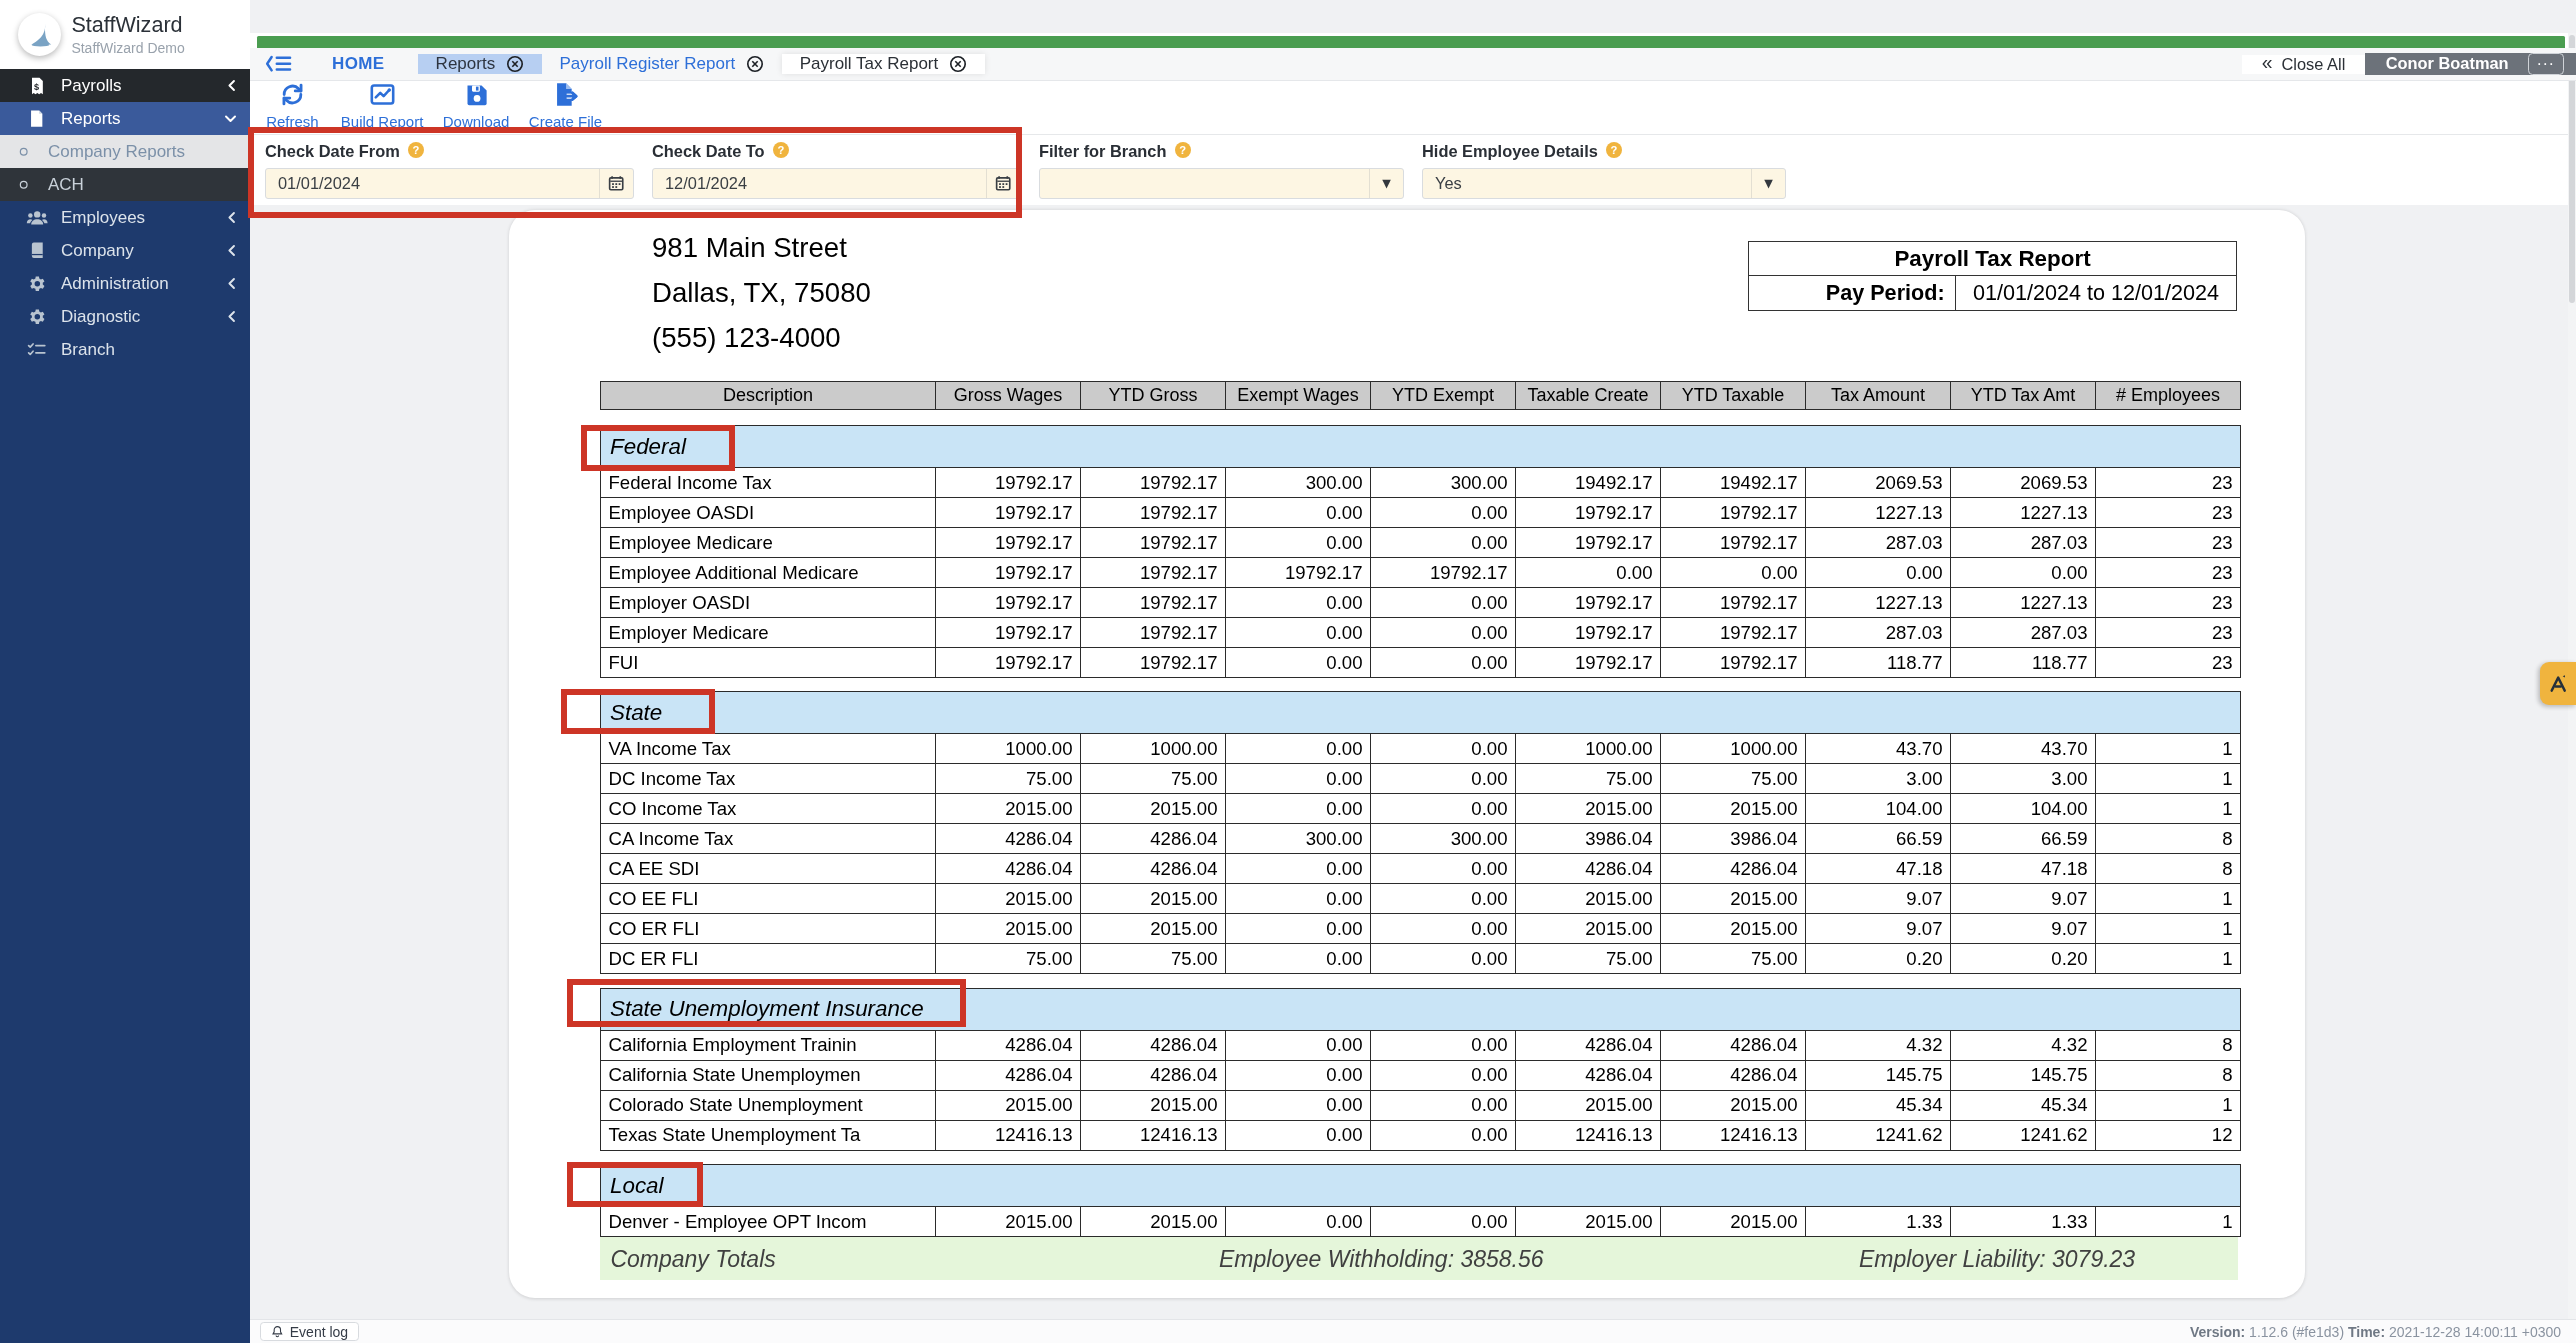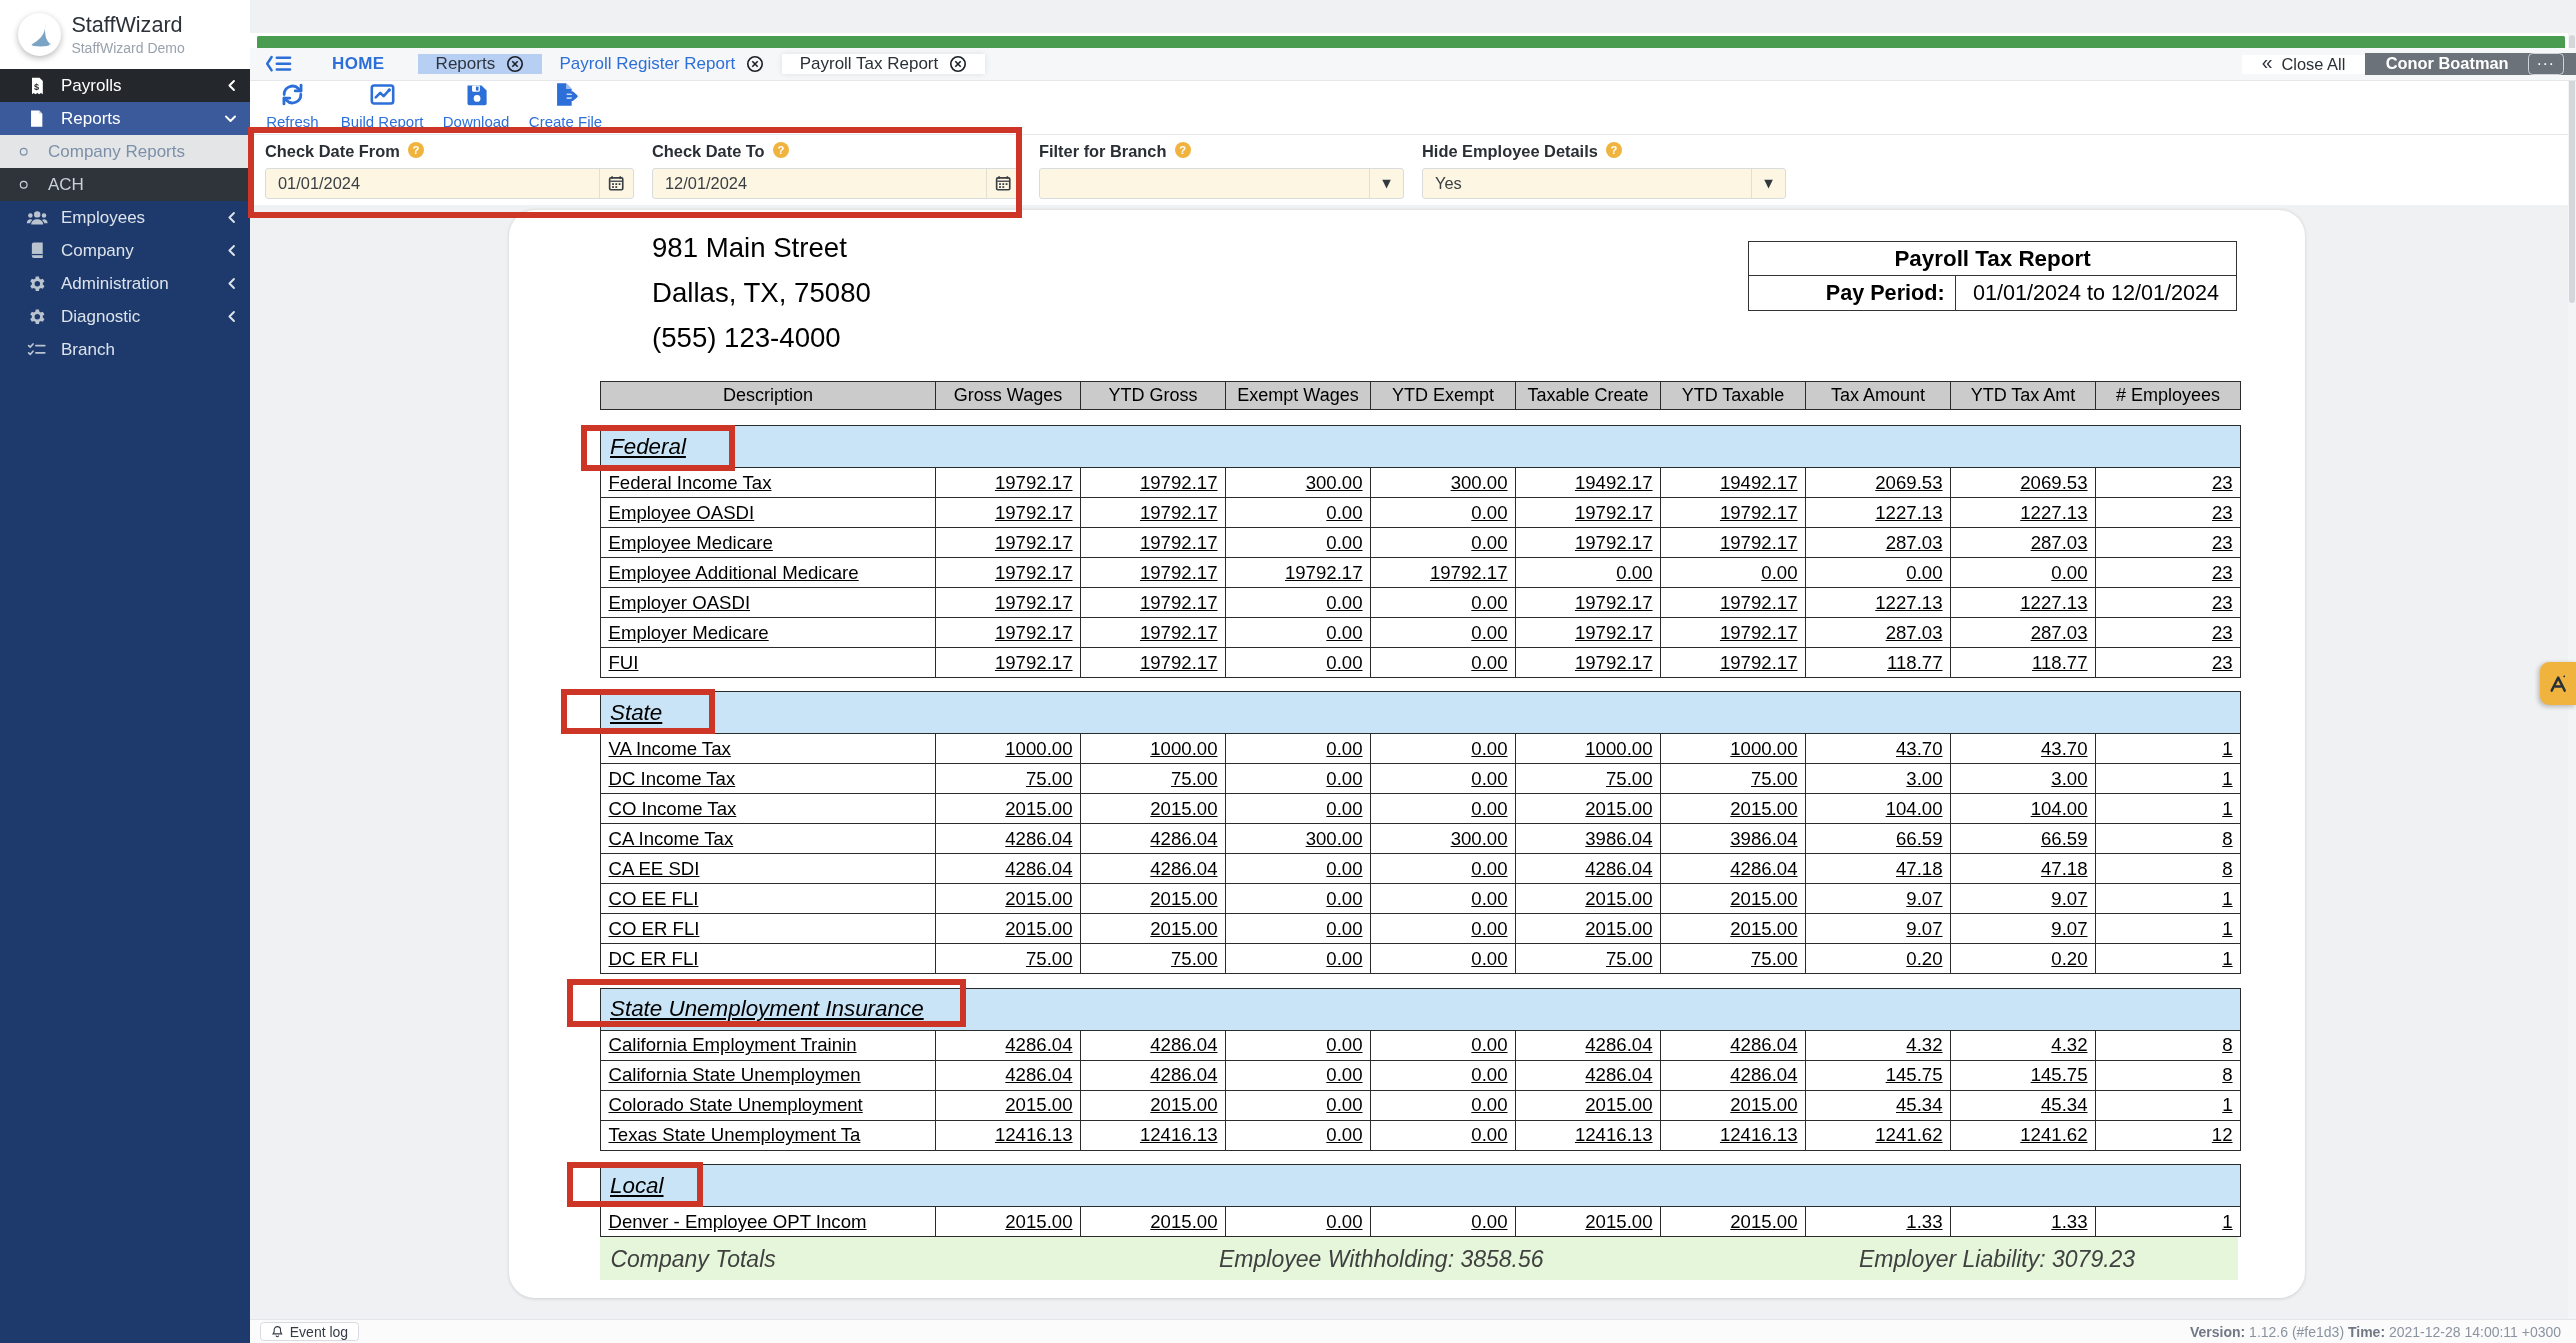--- a/index.html
+++ b/index.html
@@ -66,21 +66,21 @@
   .title-box .t2 { height:34px; display:flex; }
   .title-box .t2 .lab { width:207px; border-right:1.5px solid #333; display:flex; align-items:center; justify-content:flex-end; padding-right:10.4px; font-weight:bold; font-size:21.6px; color:#000; }
   .title-box .t2 .pval { flex:1; display:flex; align-items:center; justify-content:center; font-size:21.6px; color:#000; }
 
   .table-wrap { position:absolute; left:91px; top:171px; width:1638px; }
   .rtable { border-collapse:collapse; table-layout:fixed; width:1638px; }
   .rtable th, .rtable td { border:1.5px solid #2b2b2b; font-size:18.6px; height:30px; padding:0 7.5px; white-space:nowrap; overflow:hidden; color:#000; }
   .rtable th { background:#cbcbcb; font-weight:normal; text-align:center; font-size:18px; height:28px; }
   .rtable td.num { text-align:right; }
   .rtable tr.sec-head td { background:#c9e4f6; font-style:italic; font-size:22.4px; height:42px; padding-left:9px; }
-  .sec { margin-top:13.4px;text-decoration:underline; }
+  .sec { margin-top:13.4px; }
   .sec.first { margin-top:15px; }
   .totals { height:43px; width:1638px; background:#e5f6da; position:relative; font-style:italic; font-size:23px; color:#404040; }
   .totals span { position:absolute; top:50%; transform:translateY(-50%); white-space:nowrap; }
   .tot-label { left:10.4px; }
   .tot-ew { left:619px; }
   .tot-el { left:1215px;margin-left:44px; }
 
   
   .statusbar { position:absolute; left:0; right:0; bottom:0; height:24px; background:#fbfbfc; border-top:0.7px solid #e3e5e8; display:flex; align-items:center; padding:0 10.4px; z-index:4; }
   .event-log { display:flex; align-items:center; gap:6px; height:18.6px; padding:0 9.7px; border:0.7px solid #d8dbdf; border-radius:3.7px; font-size:14px; color:#343b46; background:#fff; cursor:pointer; }

